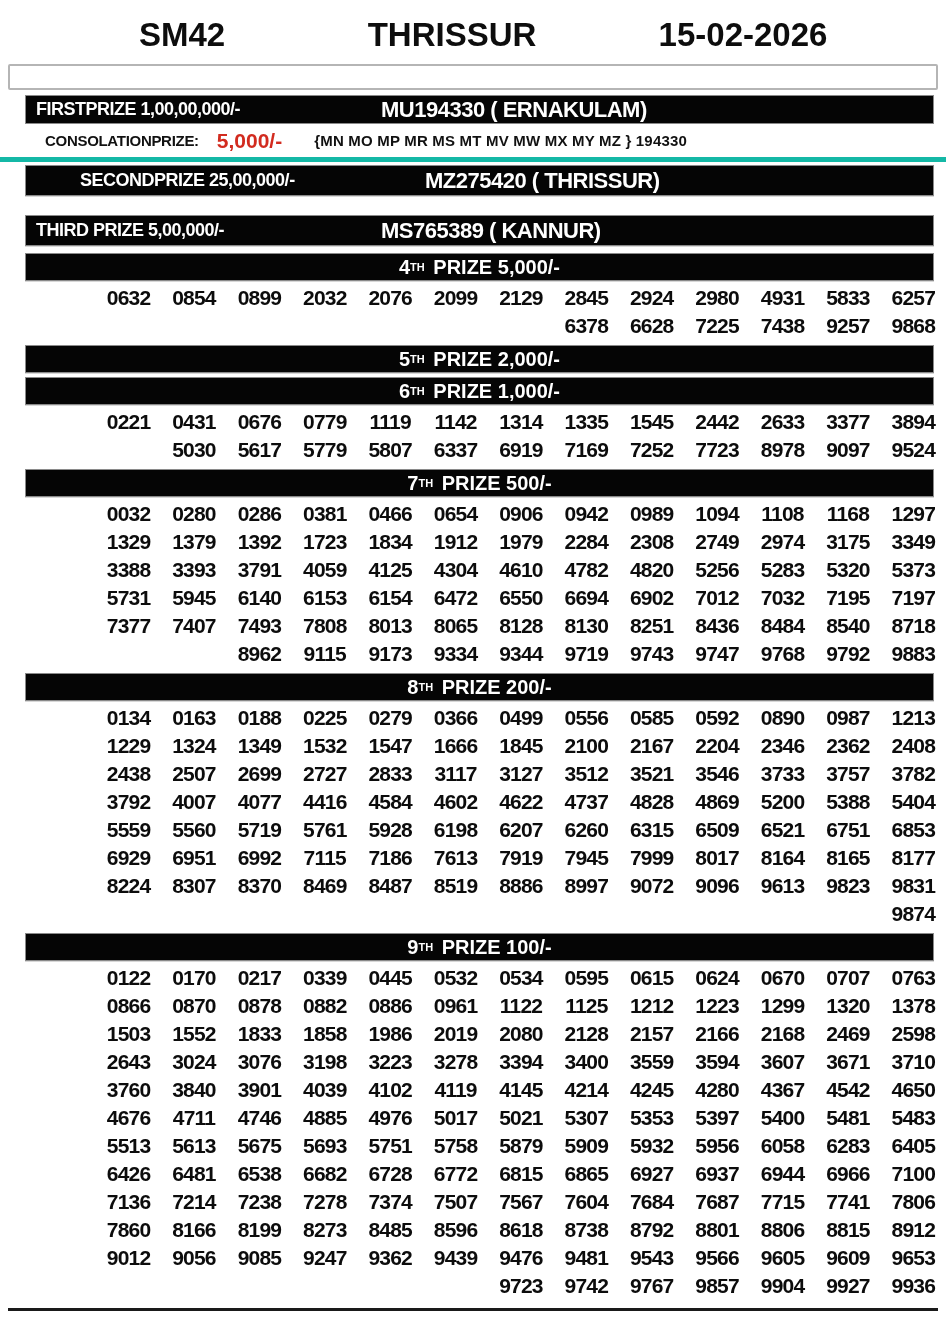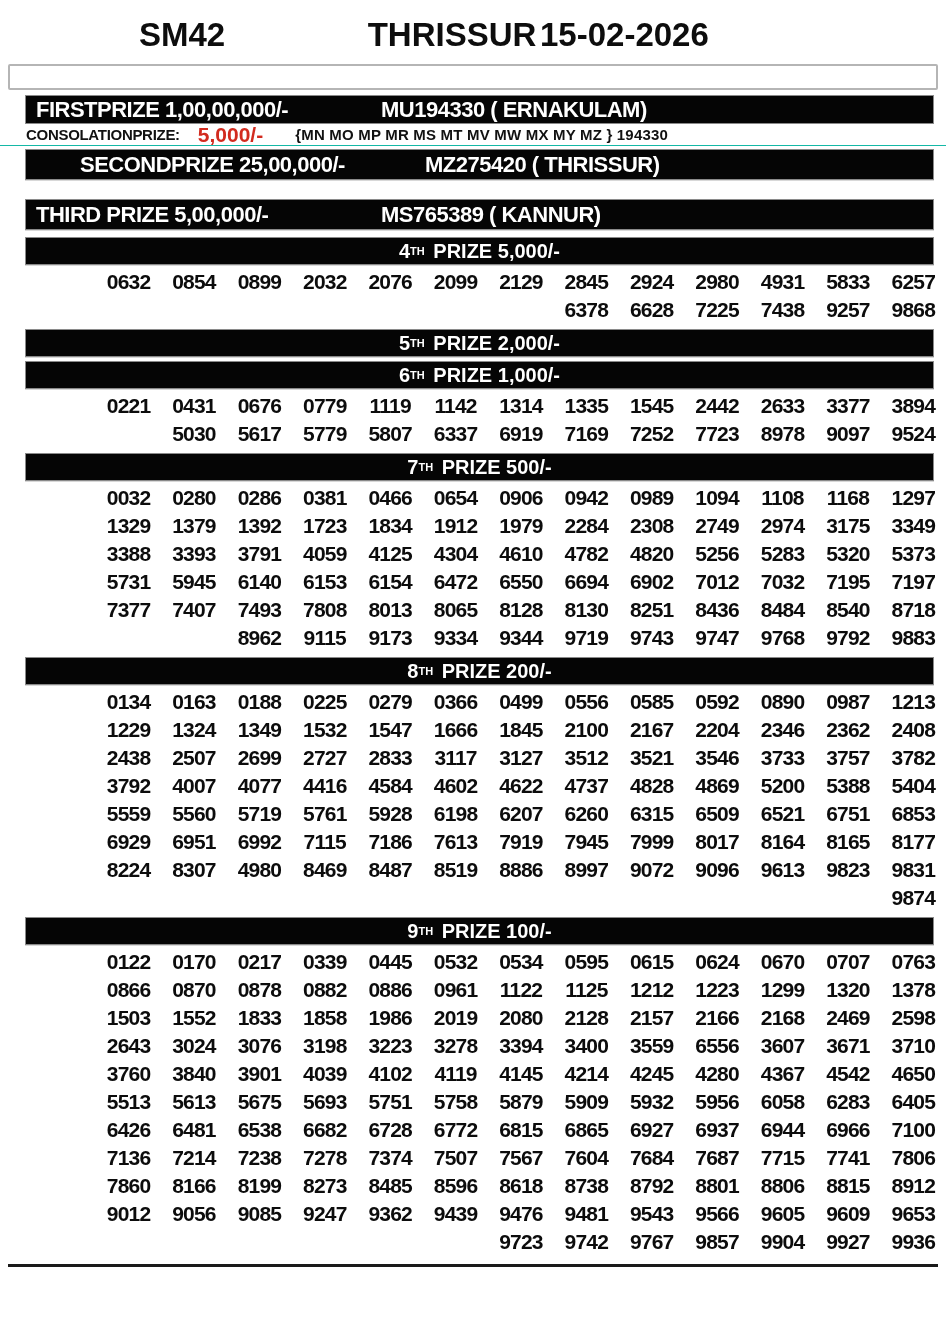--- a/index.html
+++ b/index.html
@@ -10,21 +10,21 @@
     font-weight:bold;
     color:#111;
     overflow:hidden;
   }
   .page { width:946px; height:1338px; background:#fff; padding-top:10px;border-radius:12px; }
 
   
   .top-header { display:flex; align-items:center; height:50px; }
   .top-header .t1 { width:364px; text-align:center; }
   .top-header .t2 { width:176px; text-align:center; }
-  .top-header .t3 { flex:1; }
+  .top-header .t3 { flex:1; text-align:center; }
   .top-header span { font-size:33px; letter-spacing:0px; color:#0d0d0d; }
 
   
   .blank-box {
     margin:4px 8px 5px 8px;
     height:26px;
     background:#fff;
     border:2px solid #b5b5b5;
     border-radius:2px;
   }
@@ -33,34 +33,34 @@
   .bar {
     background:#050505;
     color:#fff;
     margin:0 12px 0 25px;
     height:30px;
     display:flex;
     align-items:center;
     border:1px solid #8a8a8a;
     box-shadow:0 1px 0 #d8d8d8;
   }
-  .bar .left { width:355px; padding-left:10px; font-size:22px; letter-spacing:-0.5px; }
+  .bar .left { width:355px; padding-left:10px; font-size:18px; letter-spacing:-0.5px; }
   .bar .winner { font-size:22px; letter-spacing:-0.5px; }
   .bar.first { height:29px; margin-top:0; }
   .bar.second { margin-top:3px; height:31px;padding-left:44px; }
   .bar.third { margin-top:19px; height:31px; }
 
   
   .consolation {
-    height:22px;
+    height:38px;
     display:flex;
     align-items:center;
-    padding-left:26px;
+    padding-left:45px;
     background:#fff;
-    border-bottom:1px solid #14b8a6;
+    border-bottom:5px solid #14b8a6;
   }
   .consolation .lab { font-size:15px; letter-spacing:-0.3px; }
   .consolation .amt { font-size:21px; color:var(--accent-red,#d22b1f); margin-left:18px; }
   .consolation .ser { font-size:15px; margin-left:32px; letter-spacing:0.2px; }
 
   
   #prize-sections { margin-top:7px; }
   .prize-section { margin-top:4px; }
   .section-bar {
     background:#050505;
@@ -388,21 +388,21 @@
             <span class="num-cell">7945</span>
             <span class="num-cell">7999</span>
             <span class="num-cell">8017</span>
             <span class="num-cell">8164</span>
             <span class="num-cell">8165</span>
             <span class="num-cell">8177</span>
           </div>
           <div class="num-row">
             <span class="num-cell">8224</span>
             <span class="num-cell">8307</span>
-            <span class="num-cell">4980</span>
+            <span class="num-cell">8370</span>
             <span class="num-cell">8469</span>
             <span class="num-cell">8487</span>
             <span class="num-cell">8519</span>
             <span class="num-cell">8886</span>
             <span class="num-cell">8997</span>
             <span class="num-cell">9072</span>
             <span class="num-cell">9096</span>
             <span class="num-cell">9613</span>
             <span class="num-cell">9823</span>
             <span class="num-cell">9831</span>
@@ -467,41 +467,56 @@
           <div class="num-row">
             <span class="num-cell">2643</span>
             <span class="num-cell">3024</span>
             <span class="num-cell">3076</span>
             <span class="num-cell">3198</span>
             <span class="num-cell">3223</span>
             <span class="num-cell">3278</span>
             <span class="num-cell">3394</span>
             <span class="num-cell">3400</span>
             <span class="num-cell">3559</span>
-            <span class="num-cell">6556</span>
+            <span class="num-cell">3594</span>
             <span class="num-cell">3607</span>
             <span class="num-cell">3671</span>
             <span class="num-cell">3710</span>
           </div>
           <div class="num-row">
             <span class="num-cell">3760</span>
             <span class="num-cell">3840</span>
             <span class="num-cell">3901</span>
             <span class="num-cell">4039</span>
             <span class="num-cell">4102</span>
             <span class="num-cell">4119</span>
             <span class="num-cell">4145</span>
             <span class="num-cell">4214</span>
             <span class="num-cell">4245</span>
             <span class="num-cell">4280</span>
             <span class="num-cell">4367</span>
             <span class="num-cell">4542</span>
             <span class="num-cell">4650</span>
           </div>
           <div class="num-row">
+            <span class="num-cell">4676</span>
+            <span class="num-cell">4711</span>
+            <span class="num-cell">4746</span>
+            <span class="num-cell">4885</span>
+            <span class="num-cell">4976</span>
+            <span class="num-cell">5017</span>
+            <span class="num-cell">5021</span>
+            <span class="num-cell">5307</span>
+            <span class="num-cell">5353</span>
+            <span class="num-cell">5397</span>
+            <span class="num-cell">5400</span>
+            <span class="num-cell">5481</span>
+            <span class="num-cell">5483</span>
+          </div>
+          <div class="num-row">
             <span class="num-cell">5513</span>
             <span class="num-cell">5613</span>
             <span class="num-cell">5675</span>
             <span class="num-cell">5693</span>
             <span class="num-cell">5751</span>
             <span class="num-cell">5758</span>
             <span class="num-cell">5879</span>
             <span class="num-cell">5909</span>
             <span class="num-cell">5932</span>
             <span class="num-cell">5956</span>

